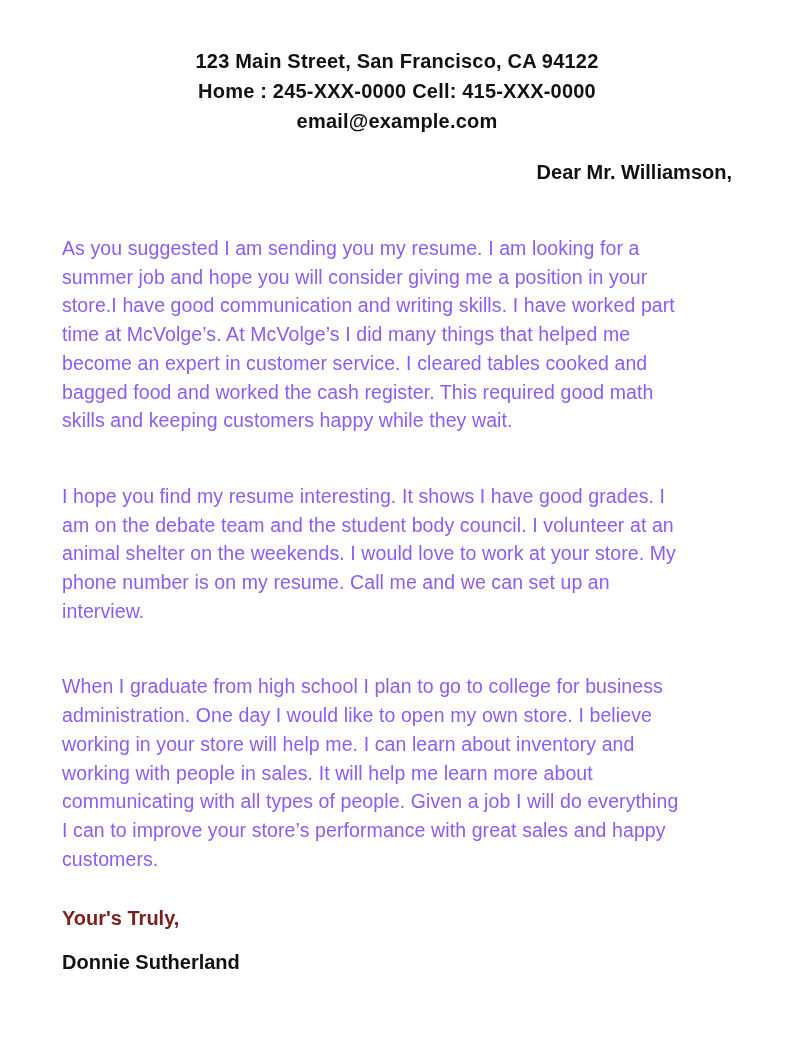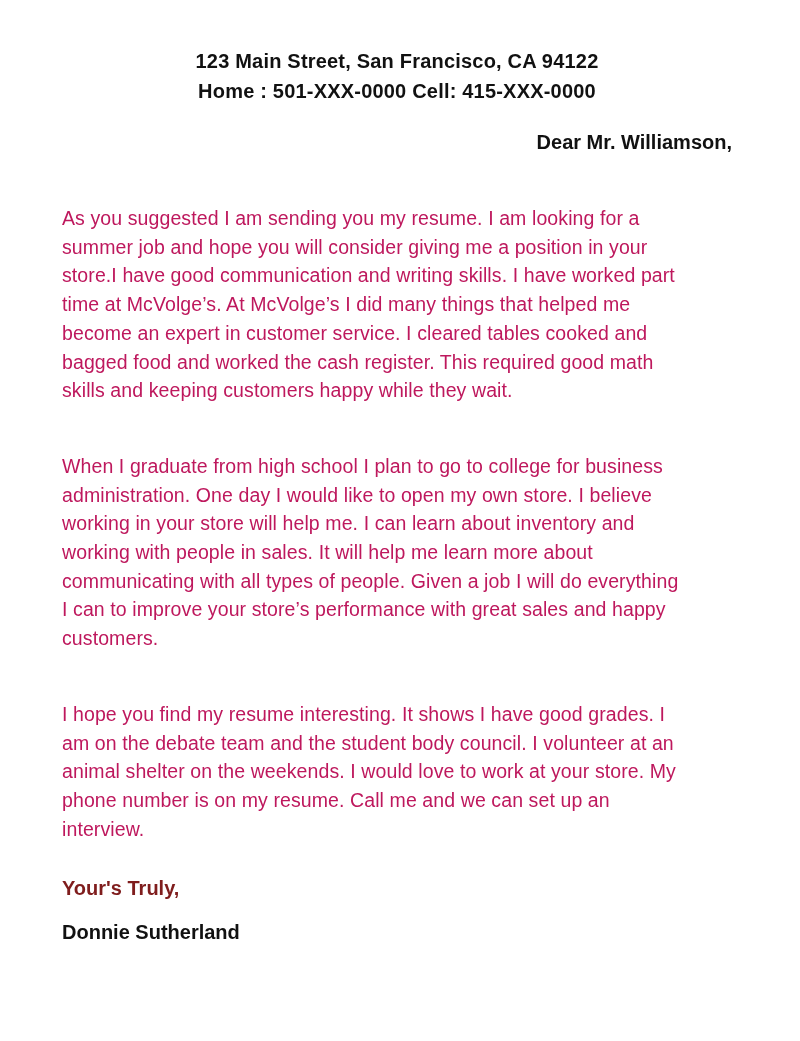--- a/index.html
+++ b/index.html
@@ -34,21 +34,21 @@
     color: #111111;
     text-align: right;
   }
   .body-paragraph {
     margin: 47px 0 0 0;
     font-weight: 400;
     font-size: 19.5px;
     line-height: 28.7px;
     letter-spacing: 0.1px;
     white-space: pre-line;
-    color: #be185d;
+    color: #8b5cf6;
   }
   .closing {
     margin: 31px 0 0 0;
     font-weight: 700;
     font-size: 20px;
     line-height: 29px;
     color: #7f1d1d;
   }
   .signature {
     margin: 15px 0 0 0;
@@ -58,44 +58,45 @@
     color: #111111;
   }
 </style>
 </head>
 <body>
 
 <div class="page">
 
   <header class="letter-header">
     <div>123 Main Street, San Francisco, CA 94122</div>
-    <div>Home : 501-XXX-0000 Cell: 415-XXX-0000</div>
+    <div>Home : 245-XXX-0000 Cell: 415-XXX-0000</div>
+    <div>email@example.com</div>
   </header>
 
   <p class="salutation">Dear Mr. Williamson,</p>
 
   <p class="body-paragraph">As you suggested I am sending you my resume. I am looking for a
 summer job and hope you will consider giving me a position in your
 store.I have good communication and writing skills. I have worked part
 time at McVolge’s. At McVolge’s I did many things that helped me
 become an expert in customer service. I cleared tables cooked and
 bagged food and worked the cash register. This required good math
 skills and keeping customers happy while they wait.</p>
 
+  <p class="body-paragraph">I hope you find my resume interesting. It shows I have good grades. I
+am on the debate team and the student body council. I volunteer at an
+animal shelter on the weekends. I would love to work at your store. My
+phone number is on my resume. Call me and we can set up an
+interview.</p>
+
   <p class="body-paragraph">When I graduate from high school I plan to go to college for business
 administration. One day I would like to open my own store. I believe
 working in your store will help me. I can learn about inventory and
 working with people in sales. It will help me learn more about
 communicating with all types of people. Given a job I will do everything
 I can to improve your store’s performance with great sales and happy
 customers.</p>
 
-  <p class="body-paragraph">I hope you find my resume interesting. It shows I have good grades. I
-am on the debate team and the student body council. I volunteer at an
-animal shelter on the weekends. I would love to work at your store. My
-phone number is on my resume. Call me and we can set up an
-interview.</p>
-
   <p class="closing">Your's Truly,</p>
 
   <p class="signature">Donnie Sutherland</p>
 
 </div>
 
 </body></html>

